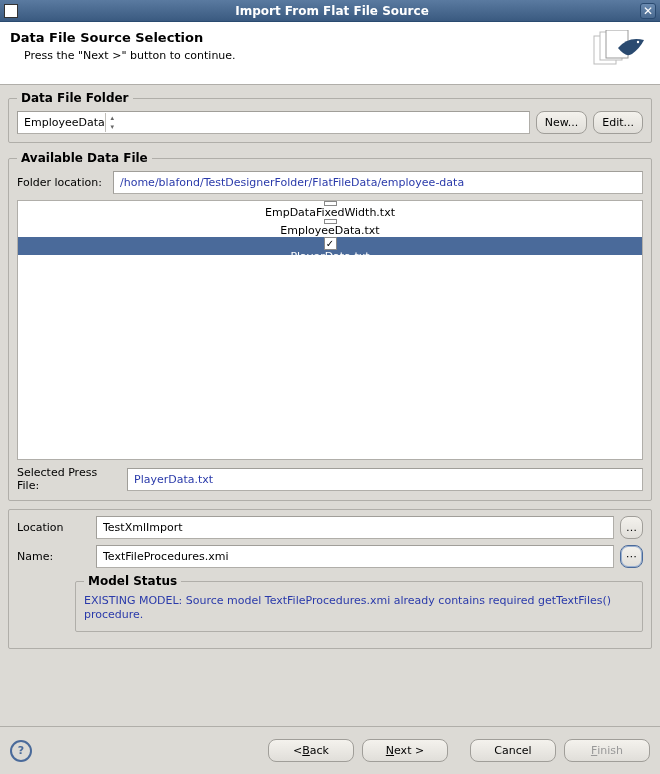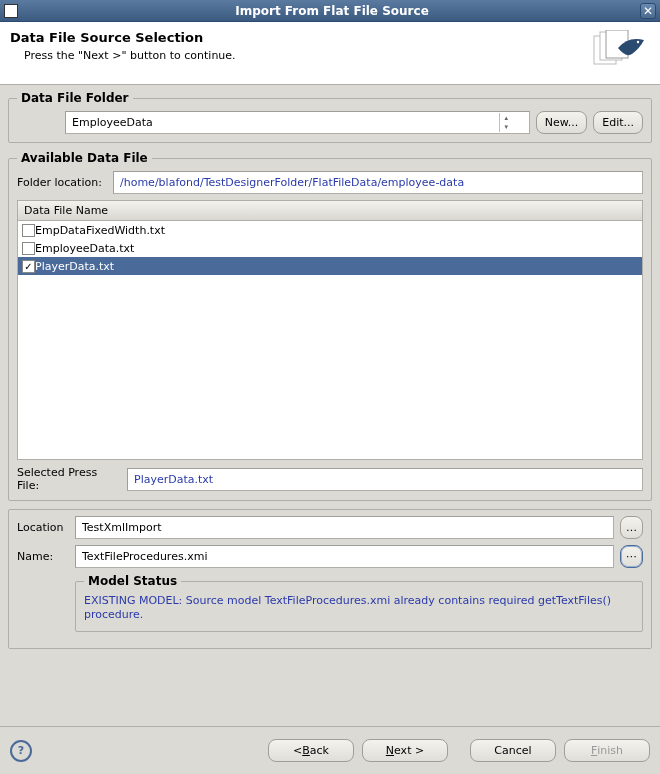--- a/index.html
+++ b/index.html
@@ -75,21 +75,21 @@
     flex:1;
     height: 23px;
     background: #fff;
     border: 1px solid #b0aea9;
     border-top-color:#a09e99; border-left-color:#a09e99;
     padding: 0 6px;
     display:flex; align-items:center;
     font-size:11px;
   }
   .textfield.readonly { color: #2a3aaa; }
-  .combo { justify-content: space-between; padding-right:16px;margin-left:48px;}
+  .combo { padding-right:16px;}
   .spinner {
     width:14px; height:19px; border-left:1px solid #c0beb9;
     display:flex; flex-direction:column;
   }
   .spinner div { flex:1; display:flex;align-items:center;justify-content:center;font-size:7px;color:#666;}
 
   .btn {
     height: 23px;
     padding: 0 8px;
     background: linear-gradient(to bottom, #f4f2ed, #e0ded9);
@@ -112,36 +112,37 @@
   .filelist-header {
     height: 20px;
     background: linear-gradient(to bottom,#f4f2ed,#d8d6d1);
     border-bottom:1px solid #b0aea9;
     padding: 0 6px;
     display:flex; align-items:center;
     font-size:11px;
   }
   .file-row {
     height: 18px; display:flex; align-items:center;
-    padding: 0 4px; 
+    padding: 0 4px; flex-direction:column;
   }
   .file-row.selected { background:#4a6a9a; color:#fff; }
   .checkbox {
     width:13px; height:13px; border:1px solid #888; background:#fff;
     display:flex; align-items:center; justify-content:center;
     font-size:10px; color:#000;
   }
   .checkbox.checked::after { content:"✓"; font-weight:bold; }
   .file-row.selected .checkbox { background:#fff; color:#000; }
 
   input.realinput {
     flex:1; height:23px; border:1px solid #b0aea9;
     border-top-color:#a09e99; border-left-color:#a09e99;
     background:#fff; font-size:11px; padding:0 6px;
     font-family:inherit;
+    margin-left:21px;
   }
 
   fieldset.inner {
     margin-top:4px; margin-left: 58px;
   }
   .model-status-text { color:#2a3aaa; font-size:11px; line-height:1.3; }
 
   .footer {
     position: absolute;
     bottom: 0; left:0; right:0;
@@ -209,23 +210,20 @@
   <fieldset>
     <legend>Available Data File</legend>
     <div class="row">
       <label class="lbl">Folder location:</label>
       <div class="textfield readonly">
         <span>/home/blafond/TestDesignerFolder/FlatFileData/employee-data</span>
       </div>
     </div>
 
     <div class="filelist">
-      <div class="filelist-header">
-        <span>Data File Name</span>
-      </div>
       <div class="file-row">
         <div class="checkbox"></div>
         <span>EmpDataFixedWidth.txt</span>
       </div>
       <div class="file-row">
         <div class="checkbox"></div>
         <span>EmployeeData.txt</span>
       </div>
       <div class="file-row selected">
         <div class="checkbox checked"></div>

